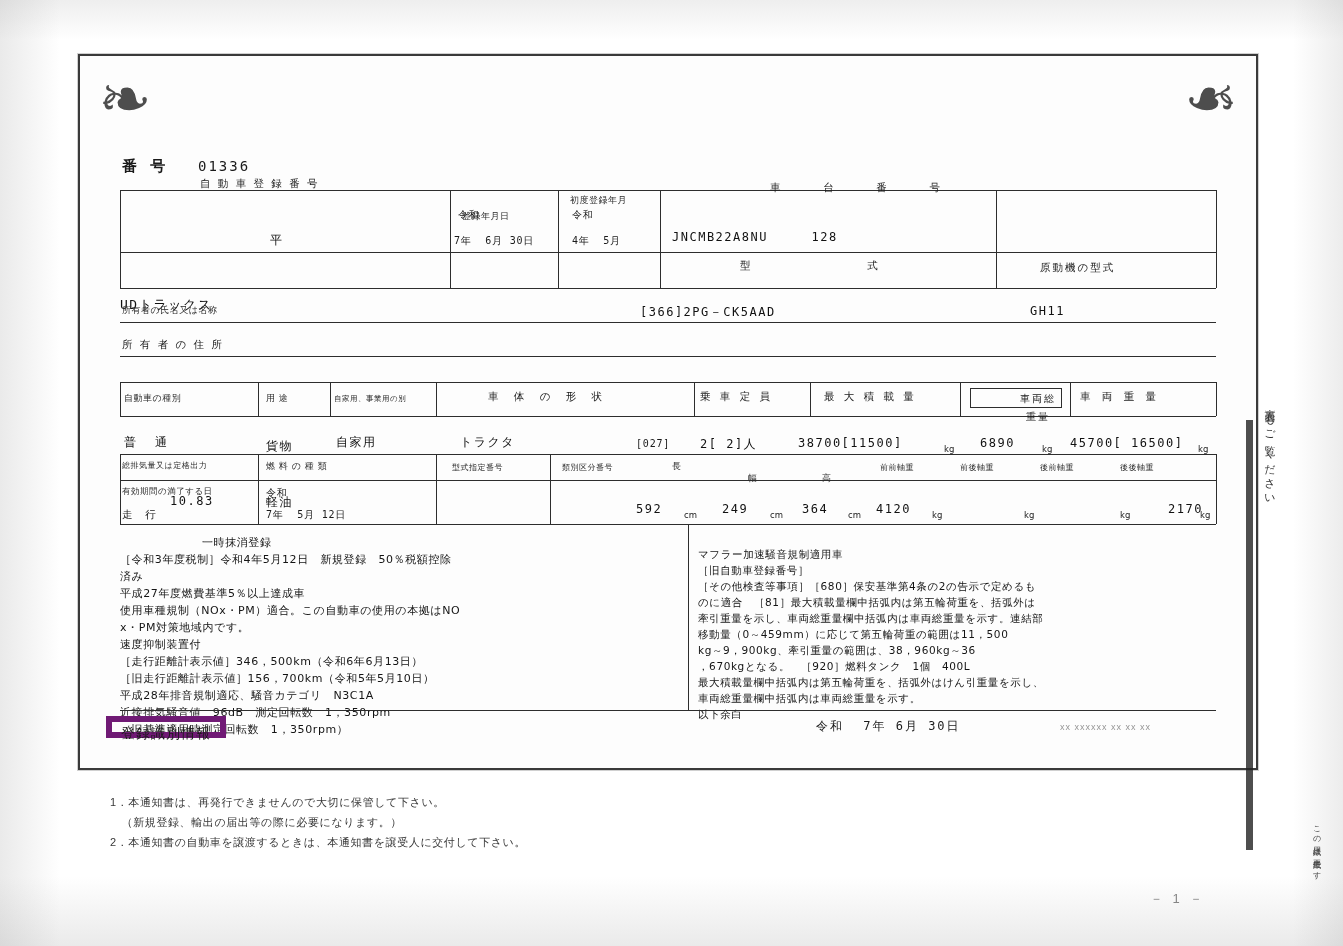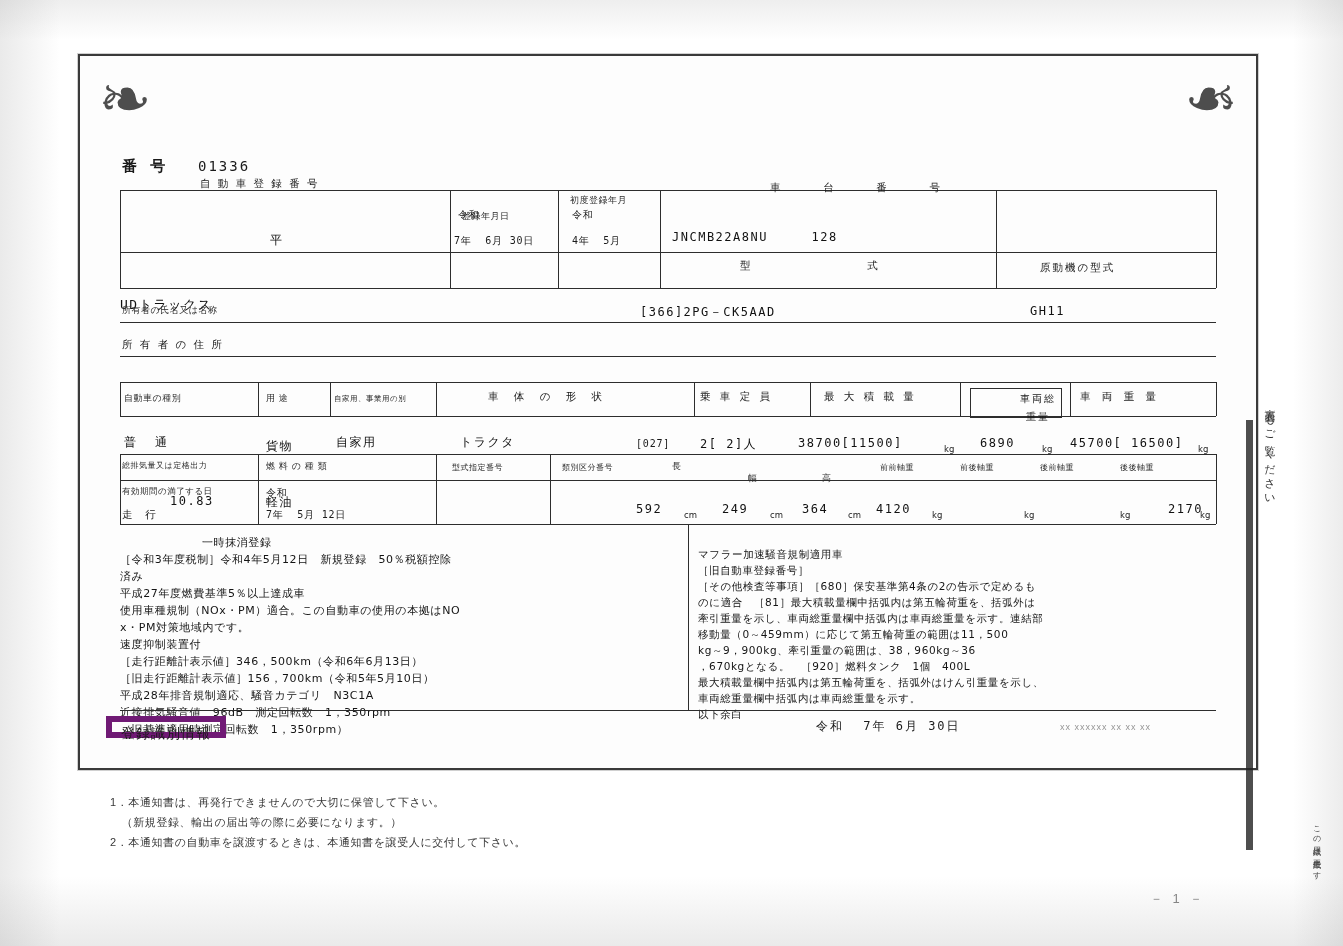--- a/index.html
+++ b/index.html
@@ -281,21 +281,21 @@
     <div class="vline" style="left:880px; top:326px; height:34px;"></div>
     <div class="vline" style="left:990px; top:326px; height:34px;"></div>
     <div class="vline" style="left:1136px;top:326px; height:34px;"></div>
 
     <div class="t lbl-sm" style="left:44px;  top:336px;">自動車の種別</div>
     <div class="t lbl-sm" style="left:186px; top:336px;">用 途</div>
     <div class="t lbl-sm" style="left:254px; top:338px; font-size:7.5px;">自家用、事業用の別</div>
     <div class="t lbl" style="left:408px; top:334px; letter-spacing:6px;">車 体 の 形 状</div>
     <div class="t lbl" style="left:620px; top:334px; letter-spacing:3px;">乗 車 定 員</div>
     <div class="t lbl" style="left:744px; top:334px; letter-spacing:3px;">最 大 積 載 量</div>
-    <div class="boxed" style="left:890px; top:332px; width:92px; height:30px; line-height:18px;padding-left:48px;">車両総重量</div>
+    <div class="boxed" style="left:890px; top:332px; width:92px; height:20px; line-height:18px;padding-left:48px;">車両総重量</div>
     <div class="t lbl" style="left:1000px; top:334px; letter-spacing:4px;">車 両 重 量</div>
 
     <div class="t val" style="left:44px;  top:378px;">普  通</div>
     <div class="t val" style="left:186px; top:382px;">貨物</div>
     <div class="t val" style="left:256px; top:378px;">自家用</div>
     <div class="t val" style="left:380px; top:378px;">トラクタ</div>
     <div class="t val-sm" style="left:556px; top:382px;">[027]</div>
     <div class="t val" style="left:620px; top:380px;">2[ 2]人</div>
     <div class="t val" style="left:718px; top:380px;">38700[11500]</div>
     <div class="t unit" style="left:864px; top:388px;">kg</div>

